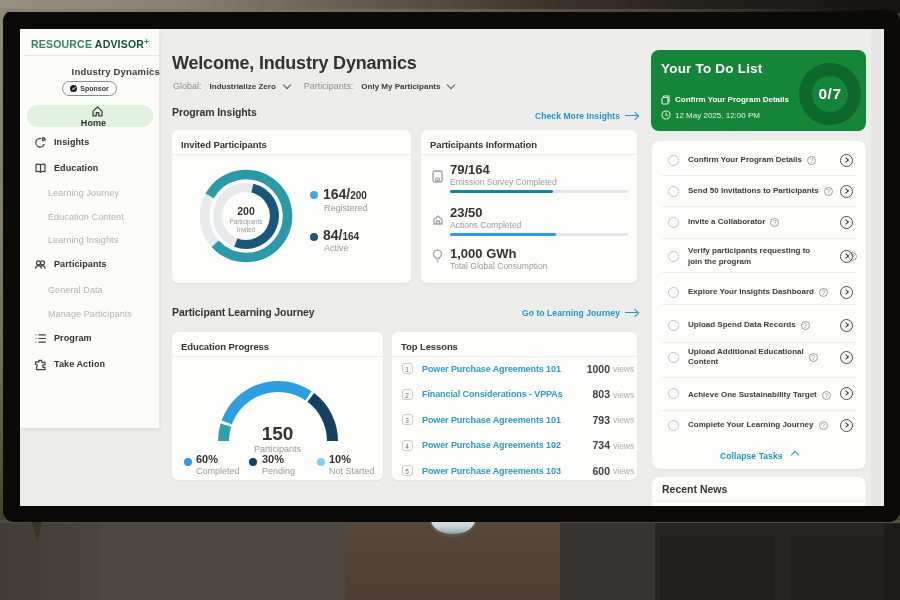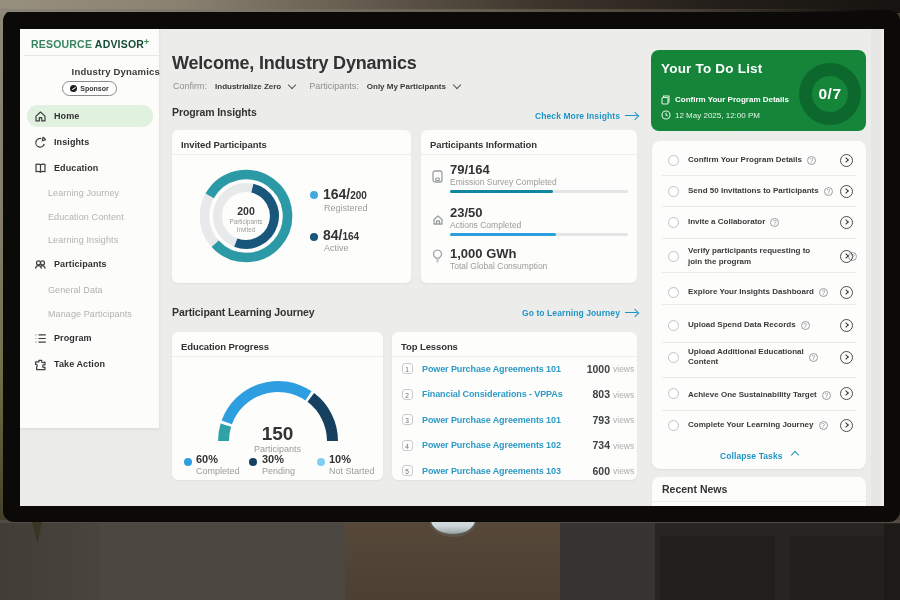--- a/index.html
+++ b/index.html
@@ -126,21 +126,21 @@
 
     <div class="abs" id="sidebar"></div>
     <div class="abs" id="logo"><span class="r">RESOURCE</span> <span class="a">ADVISOR</span><span class="p">+</span></div>
     <div class="abs" id="logo-div"></div>
     <div class="abs" id="org">Industry Dynamics</div>
     <div class="abs" id="sponsor">
       <span class="dot"></span>
       <span class="txt">Sponsor</span>
     </div>
     <div class="abs" id="nav-home-pill"></div>
-    <div class="abs nav" style="top:76px;">
+    <div class="abs nav" style="top:76px;flex-direction:column;">
       <span class="ic">
         <svg viewBox="0 0 16 16">
           <path d="M2.5 7.5 8 2.5l5.5 5v6h-4v-4h-3v4h-4z" stroke-linejoin="round"></path>
         </svg>
       </span>
       <span class="t">Home</span>
     </div>
     <div class="abs nav" style="top:102px;">
       <span class="ic">
         <svg viewBox="0 0 16 16">
@@ -194,21 +194,21 @@
       <span class="ic">
         <svg viewBox="0 0 16 16">
           <path d="M6 2.8h3.5v2.3c1 .8 2 .8 3 0h1v3.4h-2.3c-.8 1-.8 2 0 3h2.3v2.7H3.2V11c1-.8 1-2.2 0-3H2V4.8h4z" stroke-linejoin="round"></path>
         </svg>
       </span>
       <span class="t">Take Action</span>
     </div>
 
     <div class="abs" id="welcome">Welcome, Industry Dynamics</div>
     <div class="abs" id="filters">
-      <span class="lbl">Confirm:</span>
+      <span class="lbl">Global:</span>
       <span class="val" style="margin-left:8px;">Industrialize Zero</span>
       <span class="chev"></span>
       <span class="lbl" style="margin-left:14px;">Participants:</span>
       <span class="val" style="margin-left:8px;">Only My Participants</span>
       <span class="chev"></span>
     </div>
     <div class="abs sechead" style="left:152px; top:77px;">Program Insights</div>
     <div class="abs tlink" style="right:246px; top:82px;">Check More Insights<span class="arrow"></span></div>
 
     <div class="card" id="card-invited">

